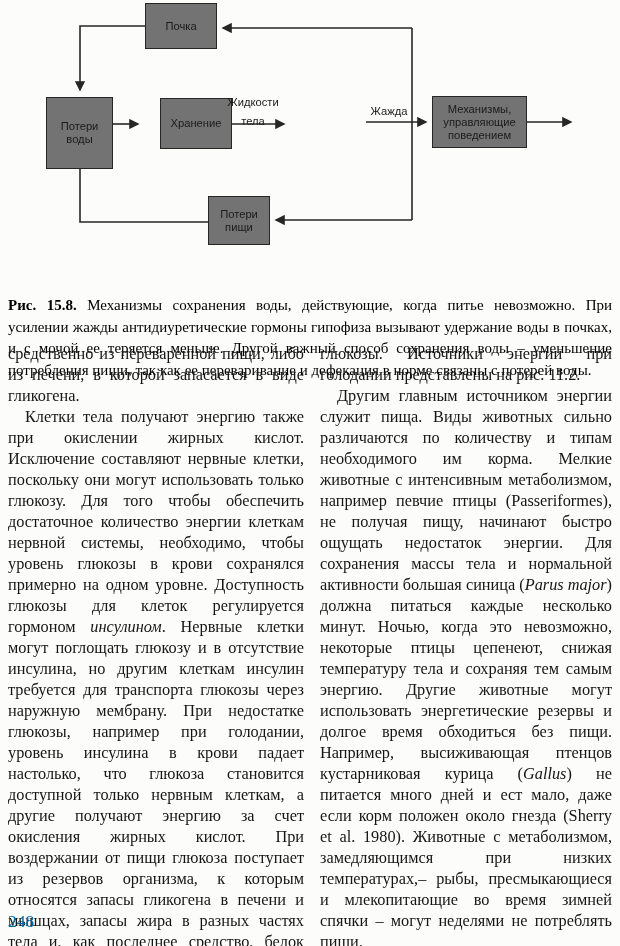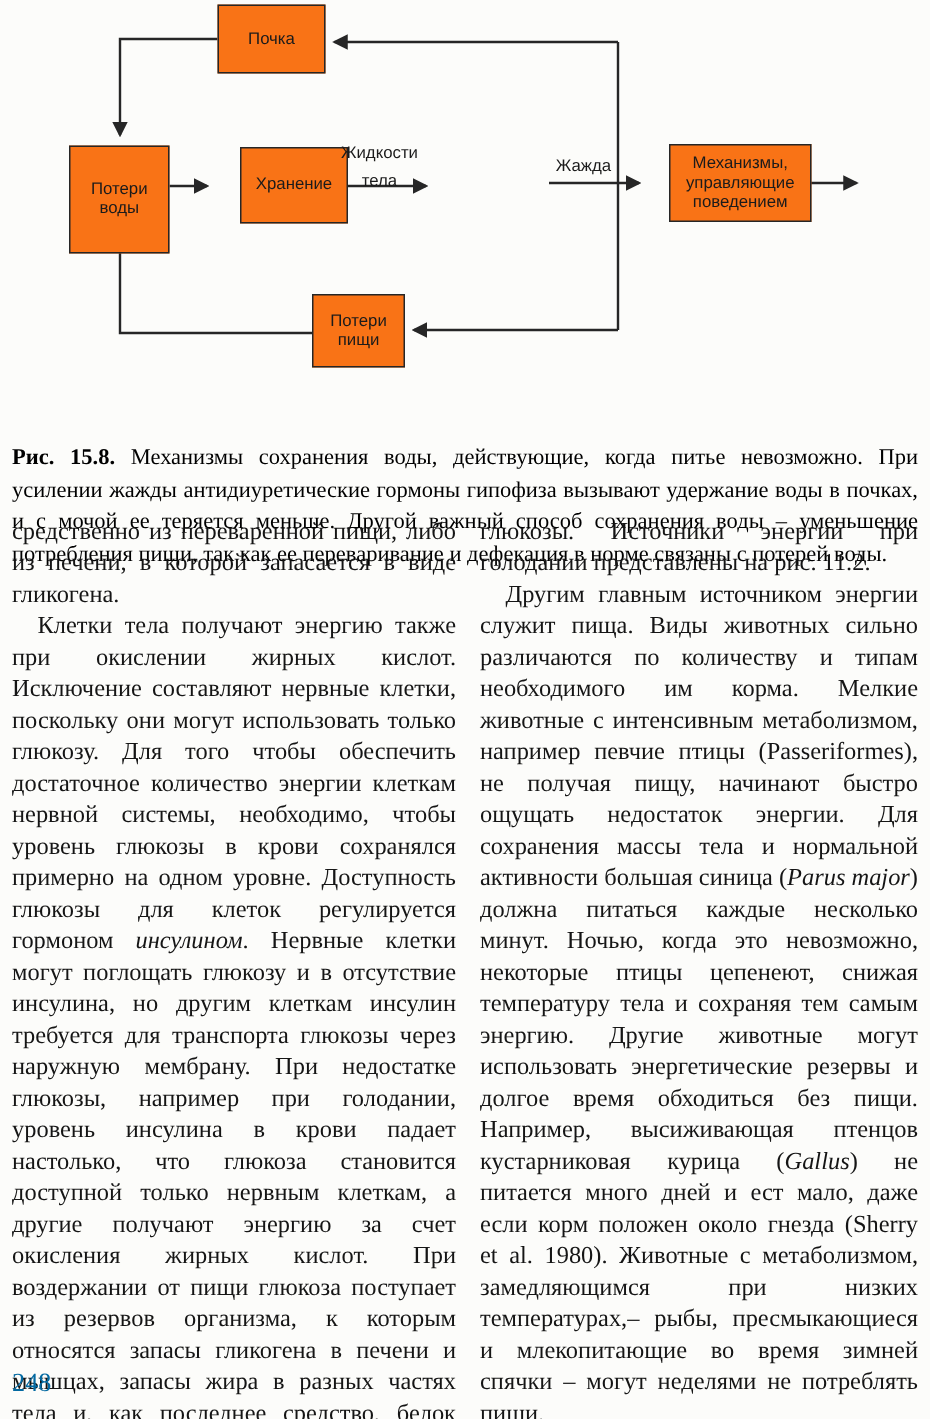--- a/index.html
+++ b/index.html
@@ -7,32 +7,32 @@
     position:relative; width:620px; height:946px;
     background:#fcfcfa; overflow:hidden;
     font-family:"Liberation Serif", serif; color:#161616;
   }
 
   
   .figure { position:absolute; left:0; top:0; width:620px; height:252px; }
   .fig-lines { position:absolute; left:0; top:0; width:620px; height:252px; }
   .fig-box {
     position:absolute; box-sizing:border-box;
-    border:1.6px solid #262626; background:#f97316;
+    border:1.6px solid #262626; background:#737373;
     display:flex; align-items:center; justify-content:center;
     text-align:center;
     font-family:"Liberation Sans", sans-serif;
     font-size:11.2px; line-height:13px; color:#1b1b1b;
     padding:1px;
   }
   .box-kidney    { left:145px; top:3px;   width:72px; height:46px; }
   .box-waterloss { left:46px;  top:97px;  width:67px; height:72px; }
   .box-storage   { left:160px; top:98px;  width:72px; height:51px; }
   .box-control   { left:290px; top:93px;  width:76px; height:55px; }
-  .box-behavior  { left:432px; top:96px;  width:95px; height:52px;margin-left:14px; }
+  .box-behavior  { left:432px; top:96px;  width:95px; height:52px; }
   .box-food      { left:208px; top:196px; width:62px; height:49px; }
   .fig-label {
     position:absolute; text-align:center;
     font-family:"Liberation Sans", sans-serif;
     font-size:11.2px; color:#1b1b1b;
   }
   .label-fluids { left:222px; top:93px; width:62px; line-height:19px; }
   .label-thirst { left:366px; top:105px; width:46px; line-height:13px; }
 
   

